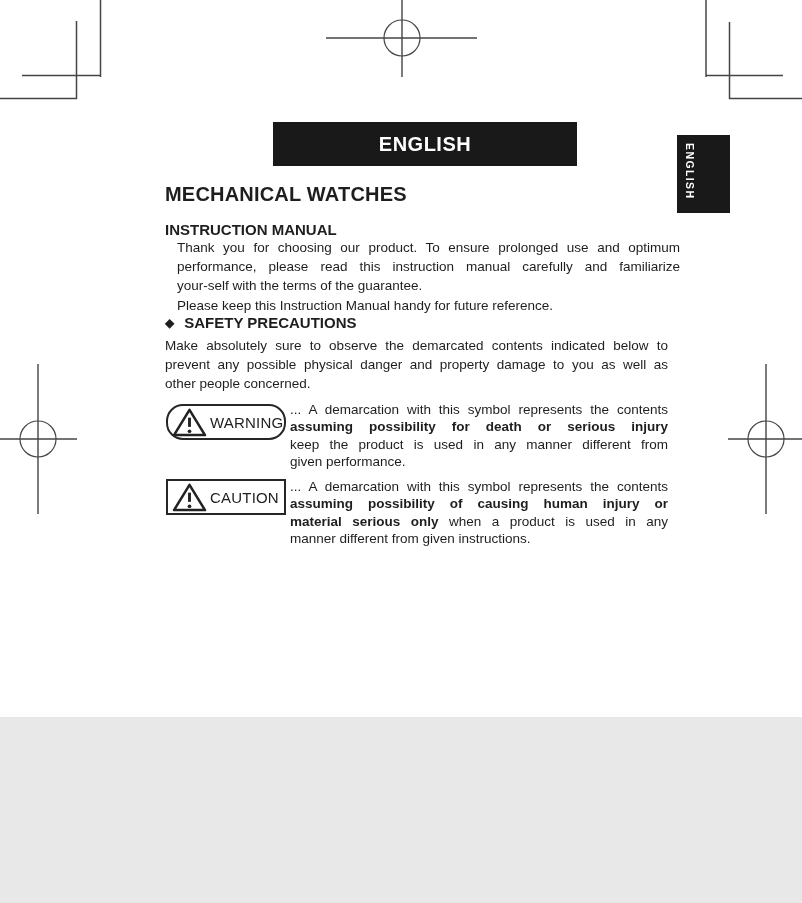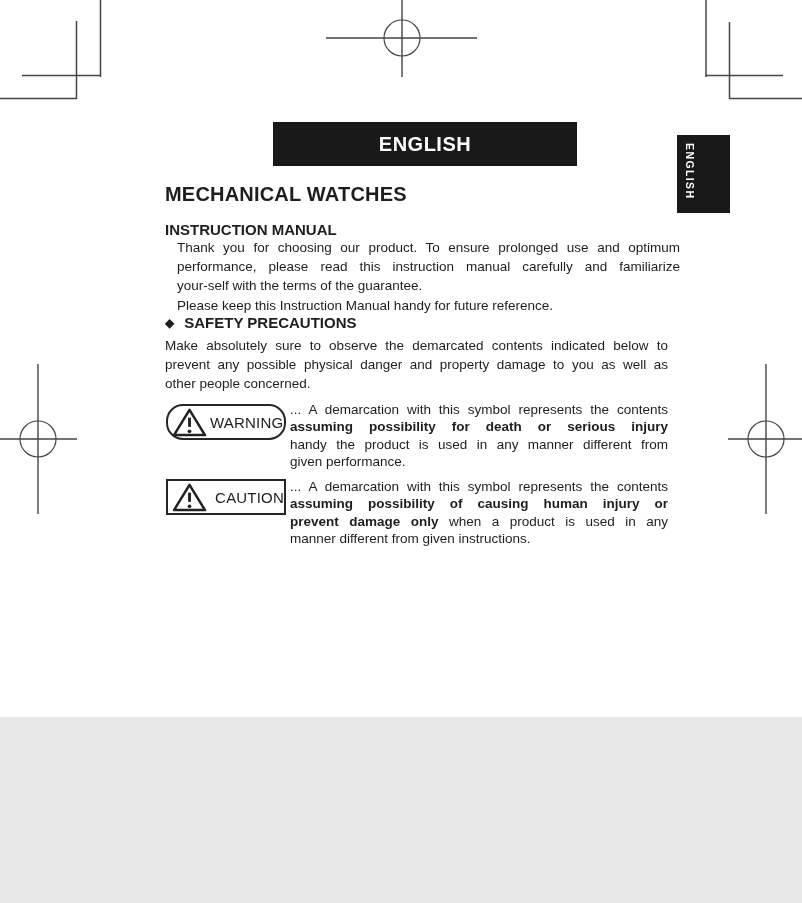--- a/index.html
+++ b/index.html
@@ -57,21 +57,21 @@
   .notice{position:absolute;left:165px;width:503px;}
   .notice-warning{top:401px;}
   .notice-caution{top:478px;}
   .notice-box{
     position:absolute;left:1px;width:120px;height:36px;
     border:2px solid var(--box-border);
     display:flex;align-items:center;padding-left:4px;
     background:var(--paper);
   }
   .notice-warning .notice-box{top:3px;border-radius:17px;}
-  .notice-caution .notice-box{top:1px;justify-content:space-between;}
+  .notice-caution .notice-box{top:1px;}
   .tri-icon{display:block;flex:0 0 auto;}
   .notice-label{font-size:15px;letter-spacing:.2px;margin-left:3px;}
   .notice-text{margin-left:125px;width:378px;font-size:13.5px;line-height:17.3px;}
 
   .page-number{position:absolute;left:655px;top:732px;font-size:15px;}
 
   .footer{
     position:absolute;left:4px;top:876px;
     font-family:"DejaVu Sans Mono",monospace;
     font-size:13px;color:#141414;white-space:pre;
@@ -142,38 +142,38 @@
       <svg class="tri-icon" width="35" height="31" viewBox="0 0 36 32" xmlns="http://www.w3.org/2000/svg">
         <polygon points="18,3 34,29 2,29" fill="none" stroke="#222" stroke-width="2.6" stroke-linejoin="round"></polygon>
         <line x1="18" y1="11" x2="18" y2="20.5" stroke="#222" stroke-width="3"></line>
         <circle cx="18" cy="25" r="1.9" fill="#222"></circle>
       </svg>
       <span class="notice-label">WARNING</span>
     </div>
     <div class="notice-text">
         <div class="line j"><span>... A demarcation with this symbol represents the contents</span></div>
         <div class="line j"><span class="b">assuming possibility for death or serious injury</span></div>
-        <div class="line j"><span>handy the product is used in any manner different from</span></div>
+        <div class="line j"><span>keep the product is used in any manner different from</span></div>
         <div class="line"><span>given performance.</span></div>
       </div>
   </div>
 
   <div class="notice notice-caution">
     <div class="notice-box">
       <svg class="tri-icon" width="35" height="31" viewBox="0 0 36 32" xmlns="http://www.w3.org/2000/svg">
         <polygon points="18,3 34,29 2,29" fill="none" stroke="#222" stroke-width="2.6" stroke-linejoin="round"></polygon>
         <line x1="18" y1="11" x2="18" y2="20.5" stroke="#222" stroke-width="3"></line>
         <circle cx="18" cy="25" r="1.9" fill="#222"></circle>
       </svg>
       <span class="notice-label">CAUTION</span>
     </div>
     <div class="notice-text">
         <div class="line j"><span>... A demarcation with this symbol represents the contents</span></div>
         <div class="line j"><span class="b">assuming possibility of causing human injury or</span></div>
-        <div class="line j"><span class="b">prevent damage only</span><span> when a product is used in any</span></div>
+        <div class="line j"><span class="b">material serious only</span><span> when a product is used in any</span></div>
         <div class="line"><span>manner different from given instructions.</span></div>
       </div>
   </div>
 
   <div class="page-number">1</div>
 
   <div class="footer">EMAM63.indb   1 2017/07/07   9:38:54</div>
 
 </div>
 

